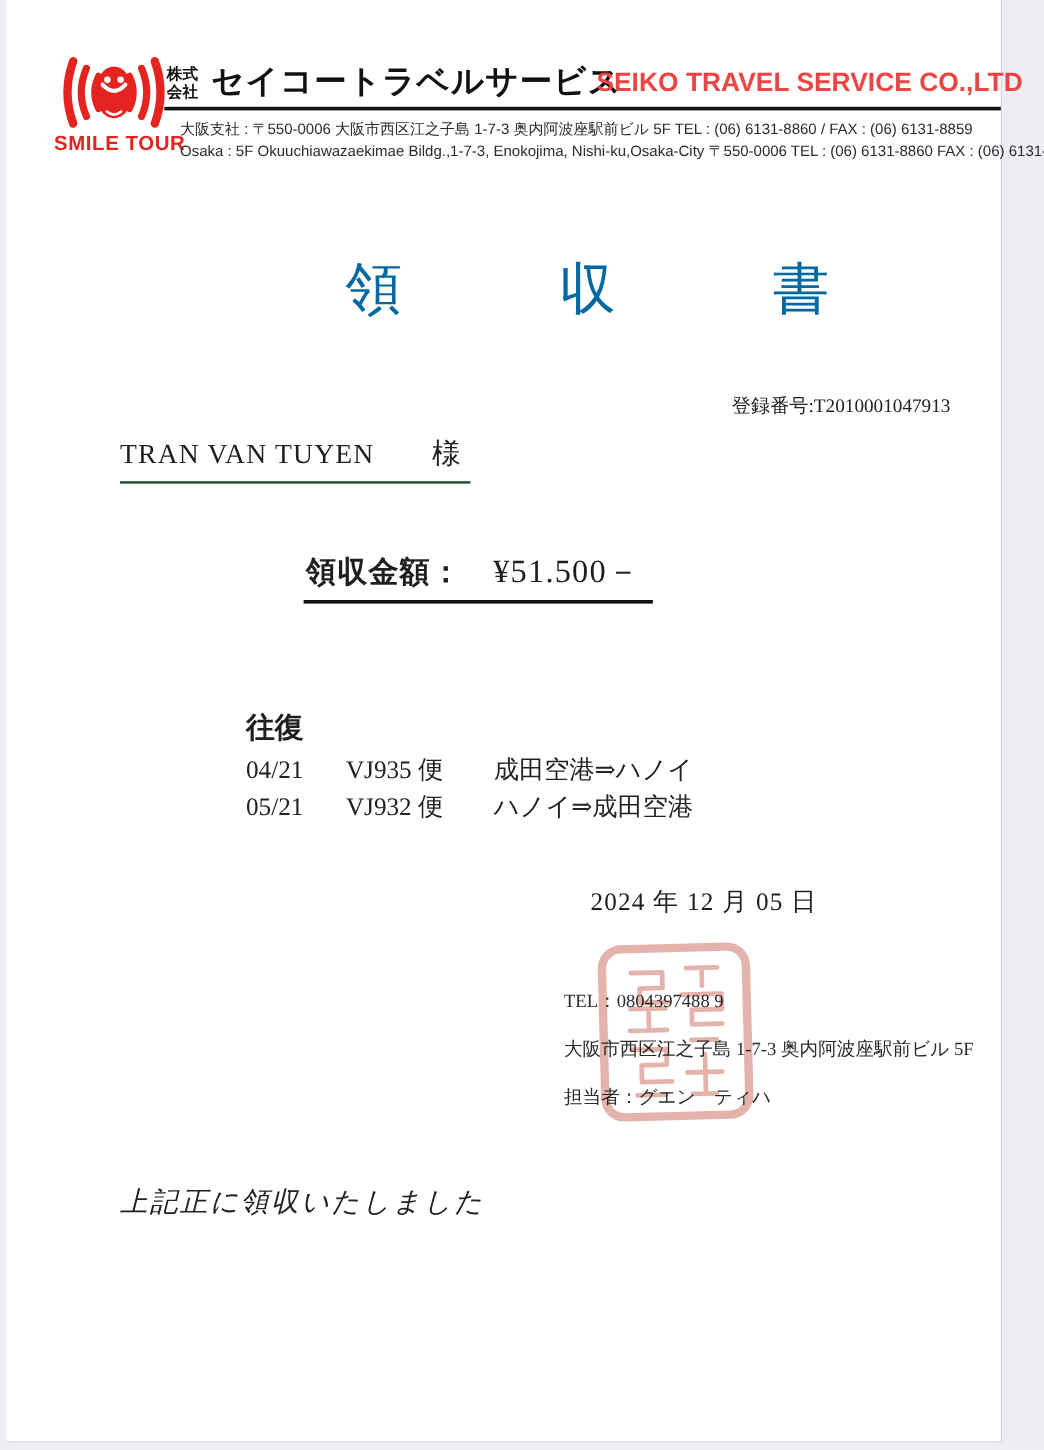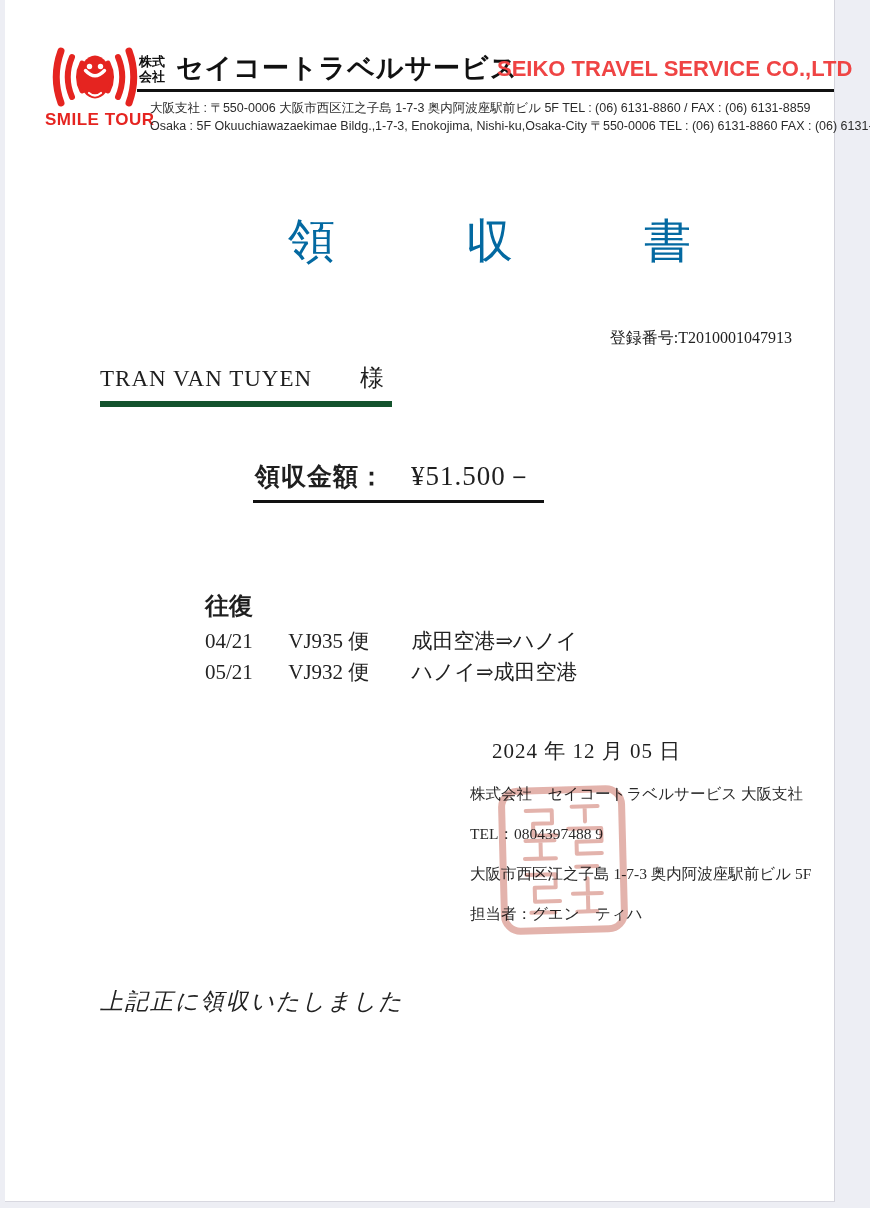--- a/index.html
+++ b/index.html
@@ -61,21 +61,21 @@
     font-size: 47px; letter-spacing: 42px; color: #0369a1;
     white-space: nowrap;
   }
   .reg-number {
     position: absolute; left: 495px; top: 284px; width: 292px;
     text-align: right; font-size: 16px; color: #222; white-space: nowrap; margin-top: 44px;
   }
   
   .recipient {
     position: absolute; left: 95px; top: 362px;
-    border-bottom: 6px solid #14532d; padding: 0 8px 7px 0;
+    border-bottom: 2px solid #14532d; padding: 0 8px 7px 0;
     white-space: nowrap;
   }
   .recipient-name { font-size: 23px; letter-spacing: 1px; }
   .recipient-honorific { font-size: 24px; margin-left: 44px; }
   
   .amount-row {
     position: absolute; left: 248px; top: 458px;
     border-bottom: 3px solid #111; padding: 0 10px 6px 2px;
     white-space: nowrap;
   }
@@ -162,21 +162,20 @@
       <span class="flight-route">成田空港⇒ハノイ</span>
     </div>
     <div class="flight-row">
       <span class="flight-date">05/21</span>
       <span class="flight-no">VJ932 便</span>
       <span class="flight-route">ハノイ⇒成田空港</span>
     </div>
   </div>
 
   <div class="issue-date">2024 年 12 月 05 日</div>
-  <div class="issuer-line issuer-company">株式会社　セイコートラベルサービス 大阪支社</div>
   <div class="issuer-line issuer-tel">TEL：0804397488 9</div>
   <div class="issuer-line issuer-address">大阪市西区江之子島 1-7-3 奥内阿波座駅前ビル 5F</div>
   <div class="issuer-line issuer-staff">担当者：グエン　ティハ</div>
 
   <svg class="seal-stamp" viewBox="0 0 132 152">
     <g stroke="#cc7468" fill="none" stroke-linecap="round" stroke-linejoin="round">
       <rect x="6" y="6" width="120" height="140" rx="16" stroke-width="7"></rect>
       <path d="M30 26 h26 v13 h-19 v12 h23 M29 56 h29 M44 56 v17 M28 74 h31" stroke-width="4"></path>
       <path d="M76 23 h26 M89 23 v15 M72 45 h33 v13 h-25 v12 h25 M79 83 h21" stroke-width="4"></path>
       <path d="M29 90 h29 v13 h-21 v14 h25 M33 128 h24" stroke-width="4"></path>

